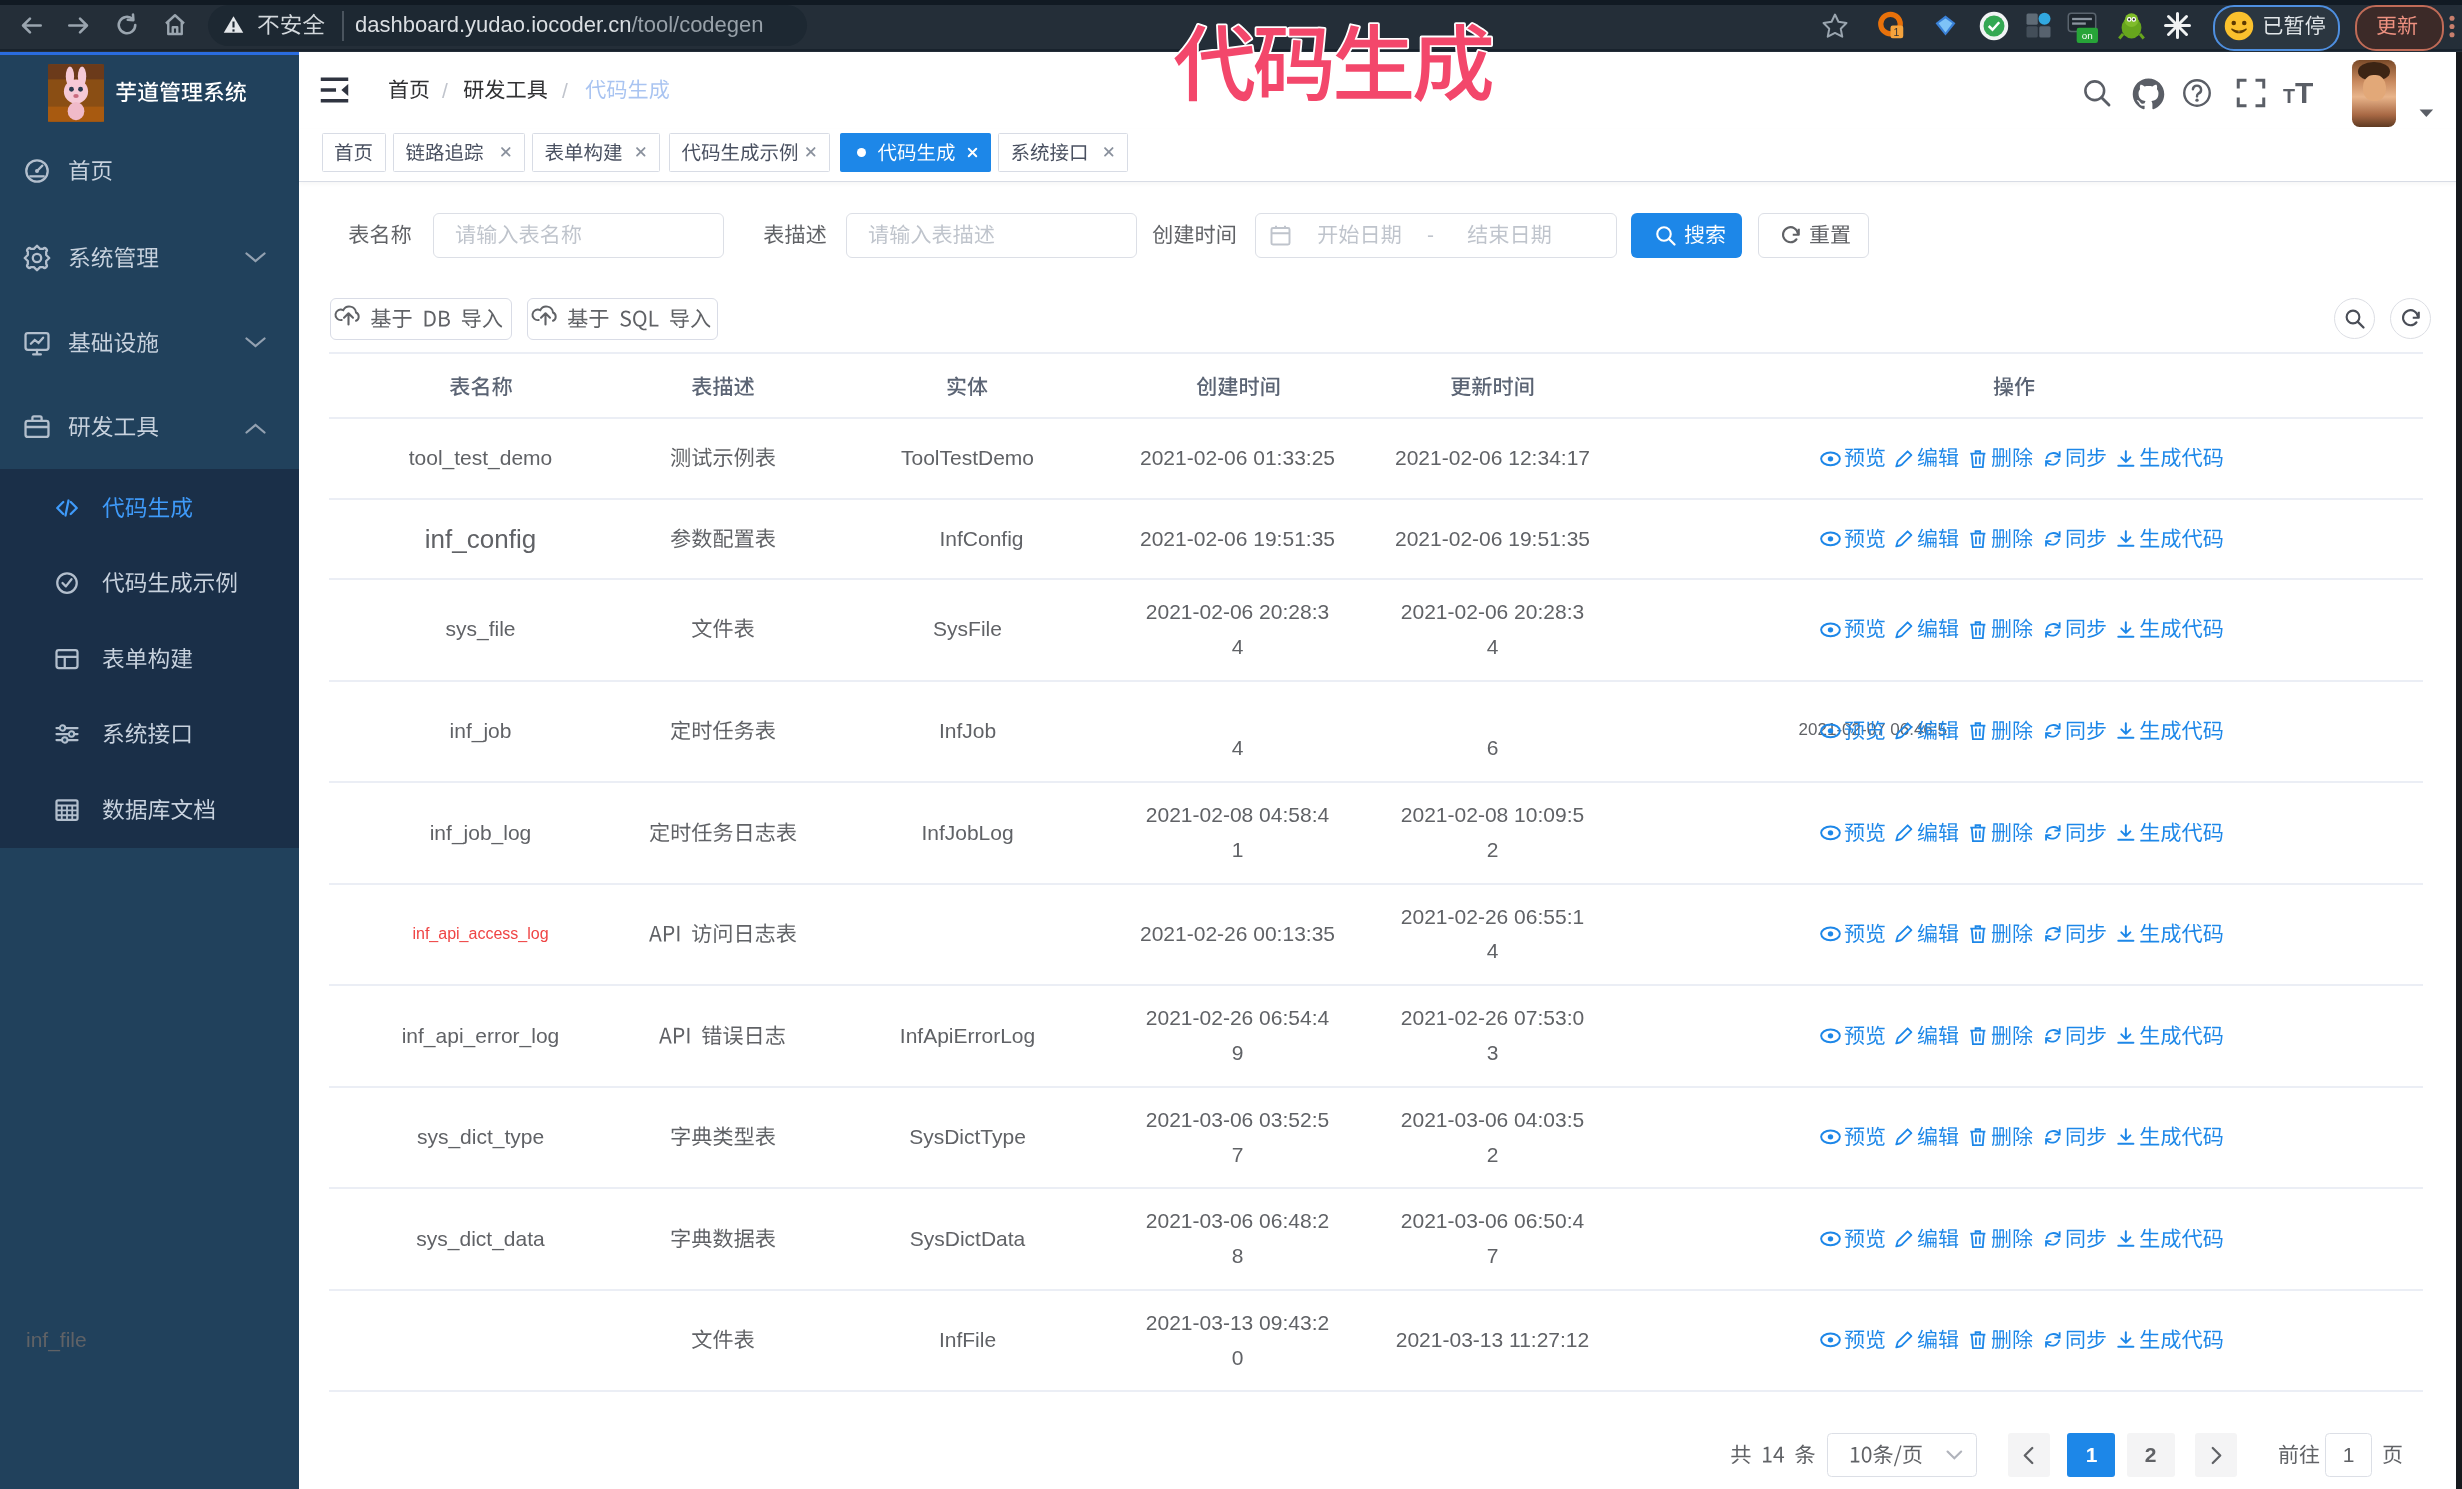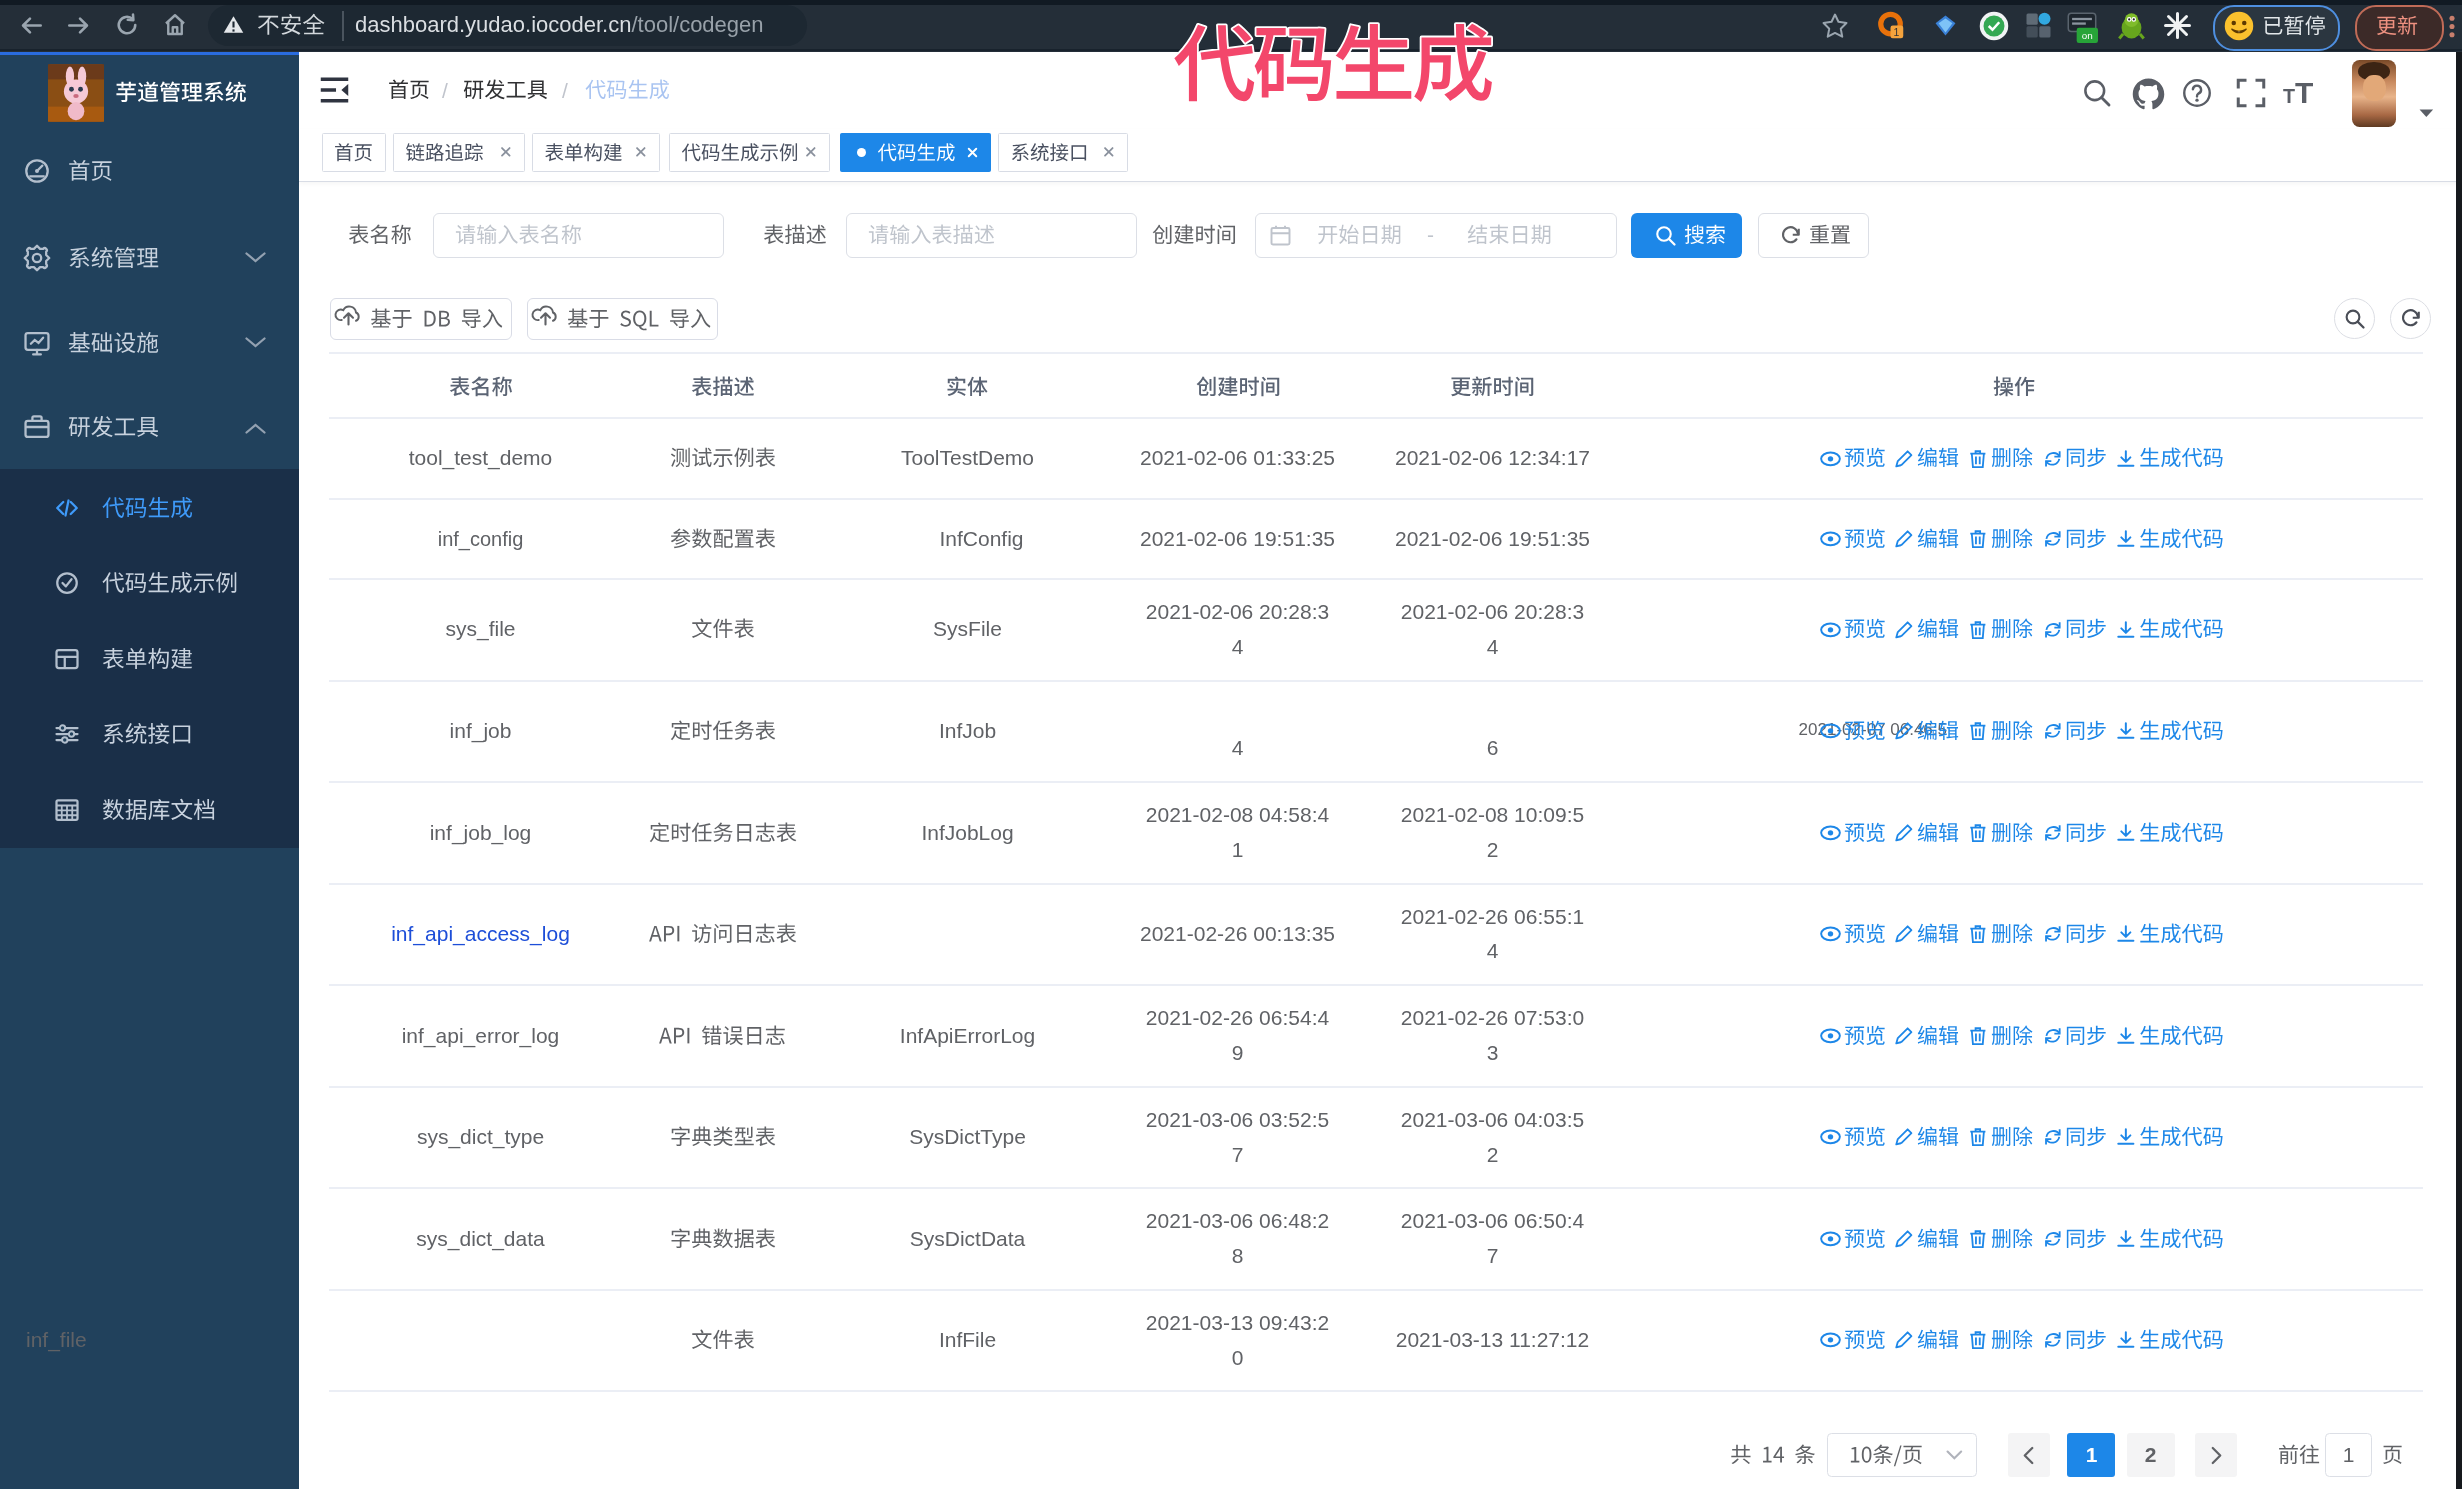--- a/index.html
+++ b/index.html
@@ -396,21 +396,21 @@
       <path d="M3 6 H23 M10 6 V3 H16 V6 M5 6 L6.5 24 H19.5 L21 6 M10.5 10 V20 M15.5 10 V20" fill="none" stroke="#1d87e8" stroke-width="2.4"></path>
     </svg>
     <svg style="position:absolute;left:2043px;top:449px;width:19.7px;height:19.7px;overflow:visible" viewBox="0 0 26 26">
       <path d="M22 10 A9.5 9.5 0 0 0 4.5 13 M4 16 A9.5 9.5 0 0 0 21.5 13" fill="none" stroke="#1d87e8" stroke-width="2.4"></path>
       <path d="M22 3 V10 H15 M4 23 V16 H11" fill="none" stroke="#1d87e8" stroke-width="2.4"></path>
     </svg>
     <svg style="position:absolute;left:2116px;top:449px;width:19.7px;height:19.7px;overflow:visible" viewBox="0 0 26 26">
       <path d="M13 3 V16 M7 11 L13 17 L19 11 M3 22 H23" fill="none" stroke="#1d87e8" stroke-width="2.6" stroke-linecap="round" stroke-linejoin="round"></path>
     </svg>
     <div style="position:absolute;left:329px;top:498px;width:2094px;height:1.5px;background:#ebeef5"></div>
-    <div style="position:absolute;left:26px;width:909px;text-align:center;top:524px;font-size:20px;line-height:30px;color:#606266;font-weight:400;white-space:pre;">inf_config</div>
+    <div style="position:absolute;left:26px;width:909px;text-align:center;top:524px;font-size:26px;line-height:30px;color:#606266;font-weight:400;white-space:pre;">inf_config</div>
     <div style="position:absolute;left:513px;width:909px;text-align:center;top:524px;font-size:21px;line-height:30px;color:#606266;font-weight:400;white-space:pre;padding-left:14px;">InfConfig</div>
     <div style="position:absolute;left:783px;width:909px;text-align:center;top:524px;font-size:21px;line-height:30px;color:#606266;font-weight:400;white-space:pre;">2021-02-06 19:51:35</div>
     <div style="position:absolute;left:1038px;width:909px;text-align:center;top:524px;font-size:21px;line-height:30px;color:#606266;font-weight:400;white-space:pre;">2021-02-06 19:51:35</div>
     <svg style="position:absolute;left:1820px;top:529px;width:21px;height:19.7px;overflow:visible" viewBox="0 0 28 26">
       <ellipse cx="14" cy="13" rx="12.5" ry="8.5" fill="none" stroke="#1d87e8" stroke-width="2.6"></ellipse>
       <circle cx="14" cy="13" r="3.6" fill="#1d87e8"></circle>
     </svg>
     <svg style="position:absolute;left:1894px;top:529px;width:19.7px;height:19.7px;overflow:visible" viewBox="0 0 26 26">
       <path d="M3 23 L5 16 L18 3 L23 8 L10 21 Z M3 23 L9 21.5" fill="none" stroke="#1d87e8" stroke-width="2.4" stroke-linejoin="round"></path>
     </svg>
@@ -489,21 +489,21 @@
       <path d="M3 6 H23 M10 6 V3 H16 V6 M5 6 L6.5 24 H19.5 L21 6 M10.5 10 V20 M15.5 10 V20" fill="none" stroke="#1d87e8" stroke-width="2.4"></path>
     </svg>
     <svg style="position:absolute;left:2043px;top:823px;width:19.7px;height:19.7px;overflow:visible" viewBox="0 0 26 26">
       <path d="M22 10 A9.5 9.5 0 0 0 4.5 13 M4 16 A9.5 9.5 0 0 0 21.5 13" fill="none" stroke="#1d87e8" stroke-width="2.4"></path>
       <path d="M22 3 V10 H15 M4 23 V16 H11" fill="none" stroke="#1d87e8" stroke-width="2.4"></path>
     </svg>
     <svg style="position:absolute;left:2116px;top:823px;width:19.7px;height:19.7px;overflow:visible" viewBox="0 0 26 26">
       <path d="M13 3 V16 M7 11 L13 17 L19 11 M3 22 H23" fill="none" stroke="#1d87e8" stroke-width="2.6" stroke-linecap="round" stroke-linejoin="round"></path>
     </svg>
     <div style="position:absolute;left:329px;top:883px;width:2094px;height:1.5px;background:#ebeef5"></div>
-    <div style="position:absolute;left:26px;width:909px;text-align:center;top:919px;font-size:21px;line-height:30px;color:#1d4ed8;font-weight:400;white-space:pre;">inf_api_access_log</div>
+    <div style="position:absolute;left:26px;width:909px;text-align:center;top:919px;font-size:16px;line-height:30px;color:#ef4444;font-weight:400;white-space:pre;">inf_api_access_log</div>
     <div style="position:absolute;left:783px;width:909px;text-align:center;top:919px;font-size:21px;line-height:30px;color:#606266;font-weight:400;white-space:pre;">2021-02-26 00:13:35</div>
     <div style="position:absolute;left:1038px;width:909px;text-align:center;top:902px;font-size:21px;line-height:30px;color:#606266;font-weight:400;white-space:pre;">2021-02-26 06:55:1</div>
     <div style="position:absolute;left:1038px;width:909px;text-align:center;top:936px;font-size:21px;line-height:30px;color:#606266;font-weight:400;white-space:pre;">4</div>
     <svg style="position:absolute;left:1820px;top:924px;width:21px;height:19.7px;overflow:visible" viewBox="0 0 28 26">
       <ellipse cx="14" cy="13" rx="12.5" ry="8.5" fill="none" stroke="#1d87e8" stroke-width="2.6"></ellipse>
       <circle cx="14" cy="13" r="3.6" fill="#1d87e8"></circle>
     </svg>
     <svg style="position:absolute;left:1894px;top:924px;width:19.7px;height:19.7px;overflow:visible" viewBox="0 0 26 26">
       <path d="M3 23 L5 16 L18 3 L23 8 L10 21 Z M3 23 L9 21.5" fill="none" stroke="#1d87e8" stroke-width="2.4" stroke-linejoin="round"></path>
     </svg>

